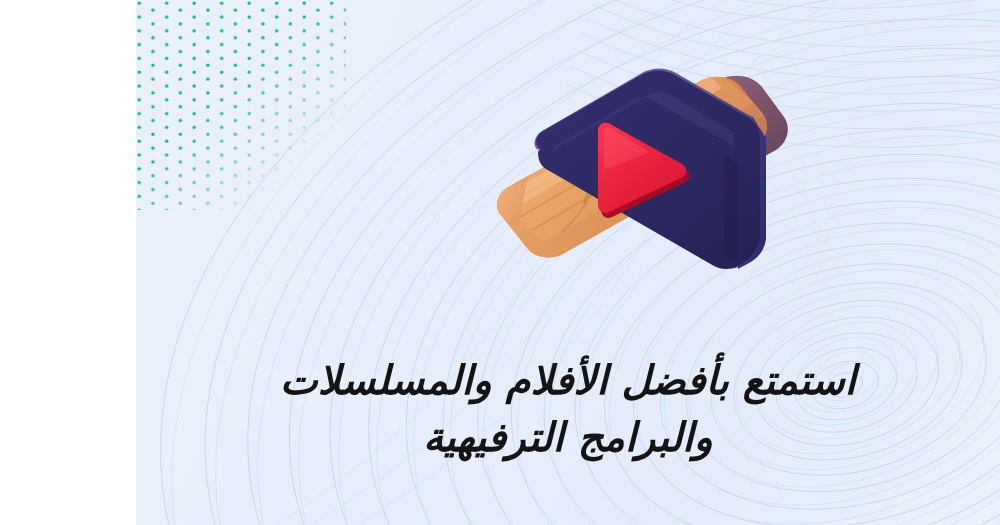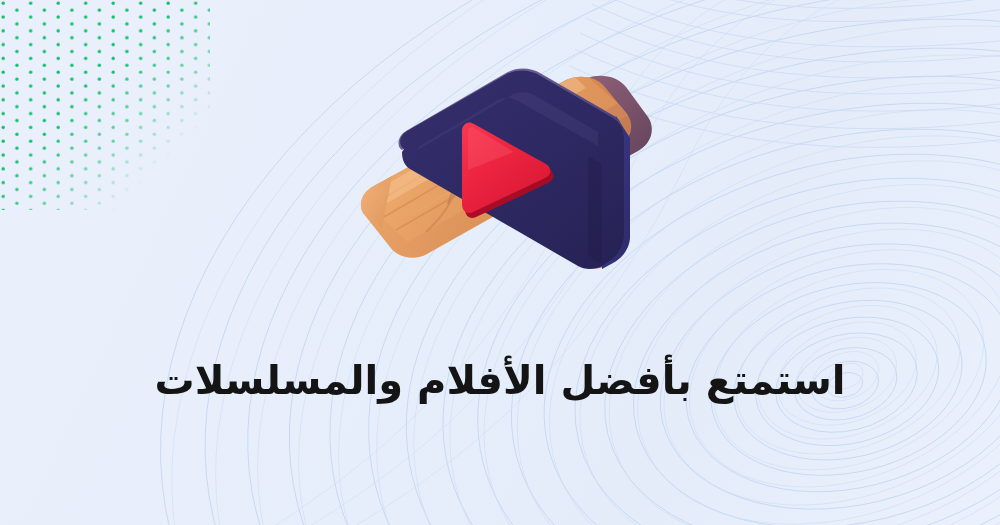--- a/index.html
+++ b/index.html
@@ -3,25 +3,26 @@
 <meta charset="utf-8">
 <title>Banner</title>
 <style>
   html, body {
     margin: 0;
     padding: 0;
     background: #ffffff;
   }
   #stage {
     position: relative;
-    width: 1000px;
+    width: 864px;
     height: 525px;
     overflow: hidden;
     background: #e9effa;
     font-family: "DejaVu Sans", "Liberation Sans", sans-serif;
+    font-style: italic;
   }
 
   
   .bg-base {
     position: absolute;
     inset: 0;
     background: linear-gradient(115deg, #eaf0fb 0%, #e7eefb 45%, #e4ecfa 70%, #eaf1fc 100%);
   }
   .bg-contours {
     position: absolute;
@@ -331,15 +332,16 @@
                  C222,157 222,150 216,146 L144,106 C138,102 132,106 132,113 Z" fill="url(#playEdge)" transform="translate(3,5)"></path>
         <path d="M132,113 L132,186 C132,193 137,197 143,194 L215,160
                  C222,157 222,150 216,146 L144,106 C138,102 132,106 132,113 Z" fill="url(#playFace)"></path>
         <path d="M138,114 L138,152 L184,134 L144,110 C141,108 138,110 138,114 Z" fill="#fb5a70" opacity="0.35"></path>
       </g>
     </svg>
   </div>
 
   <div class="headline">
     <span class="ln">استمتع بأفضل الأفلام والمسلسلات</span>
+    <span class="ln">والبرامج الترفيهية</span>
   </div>
 
 </div>
 
 </body></html>

